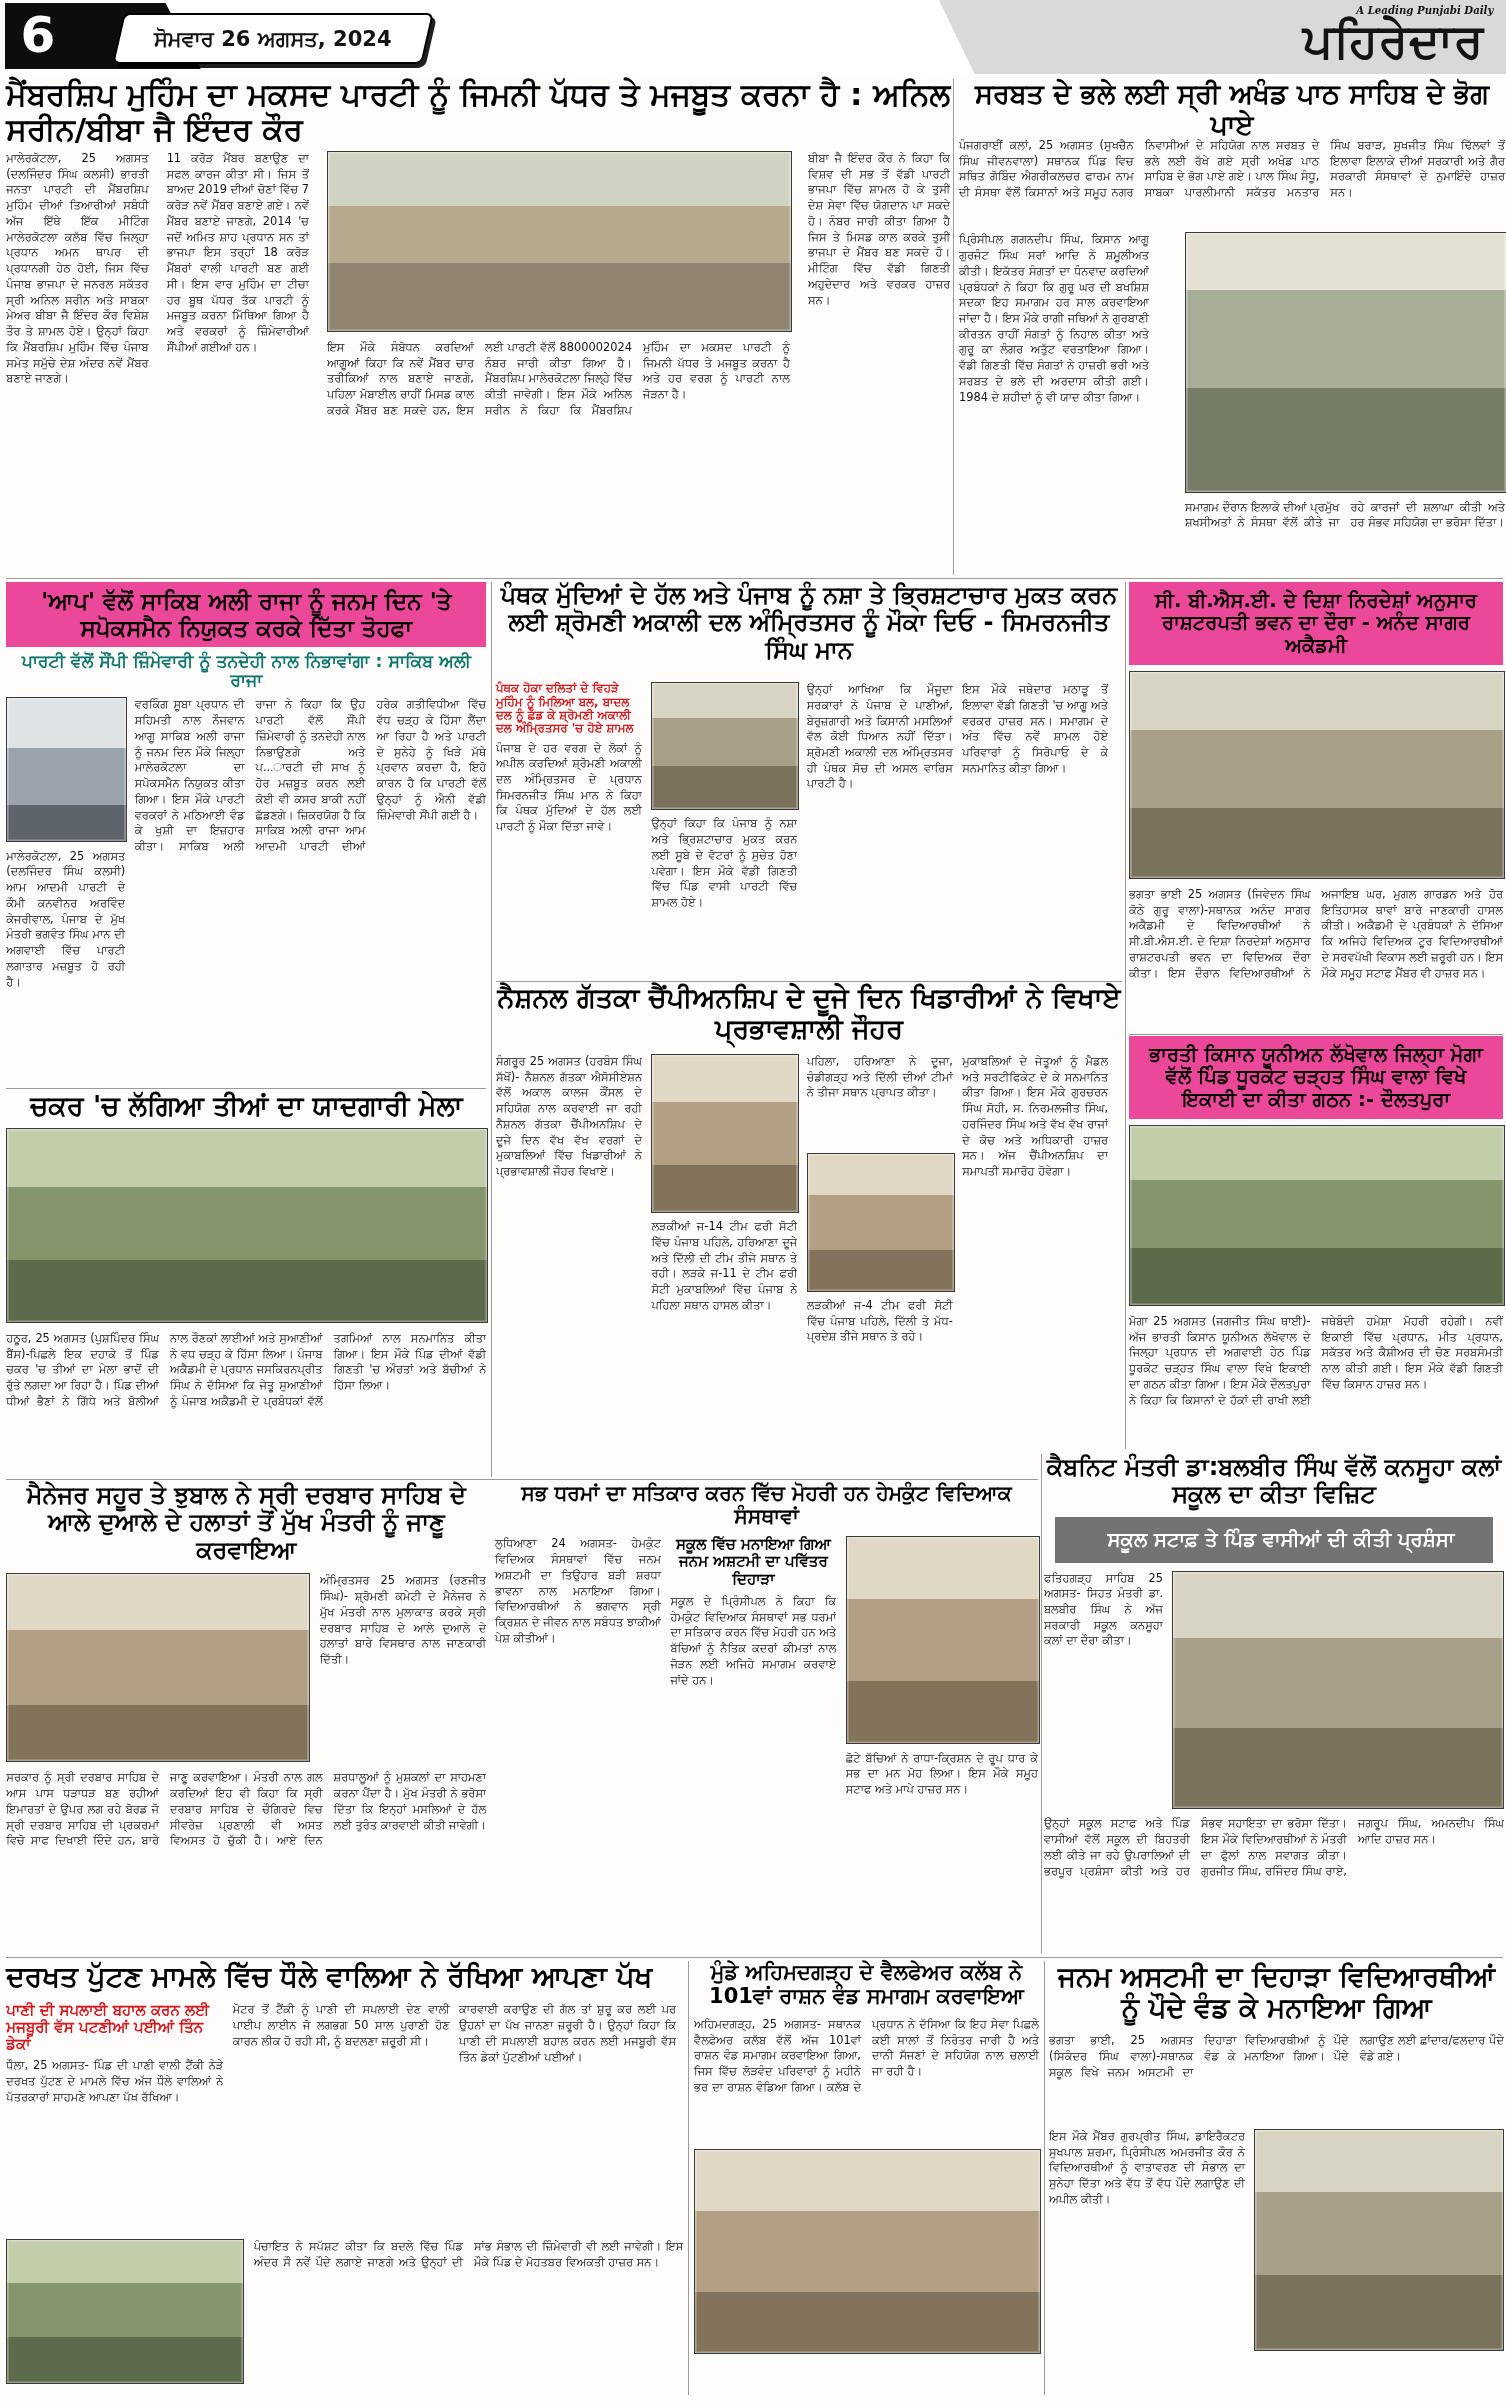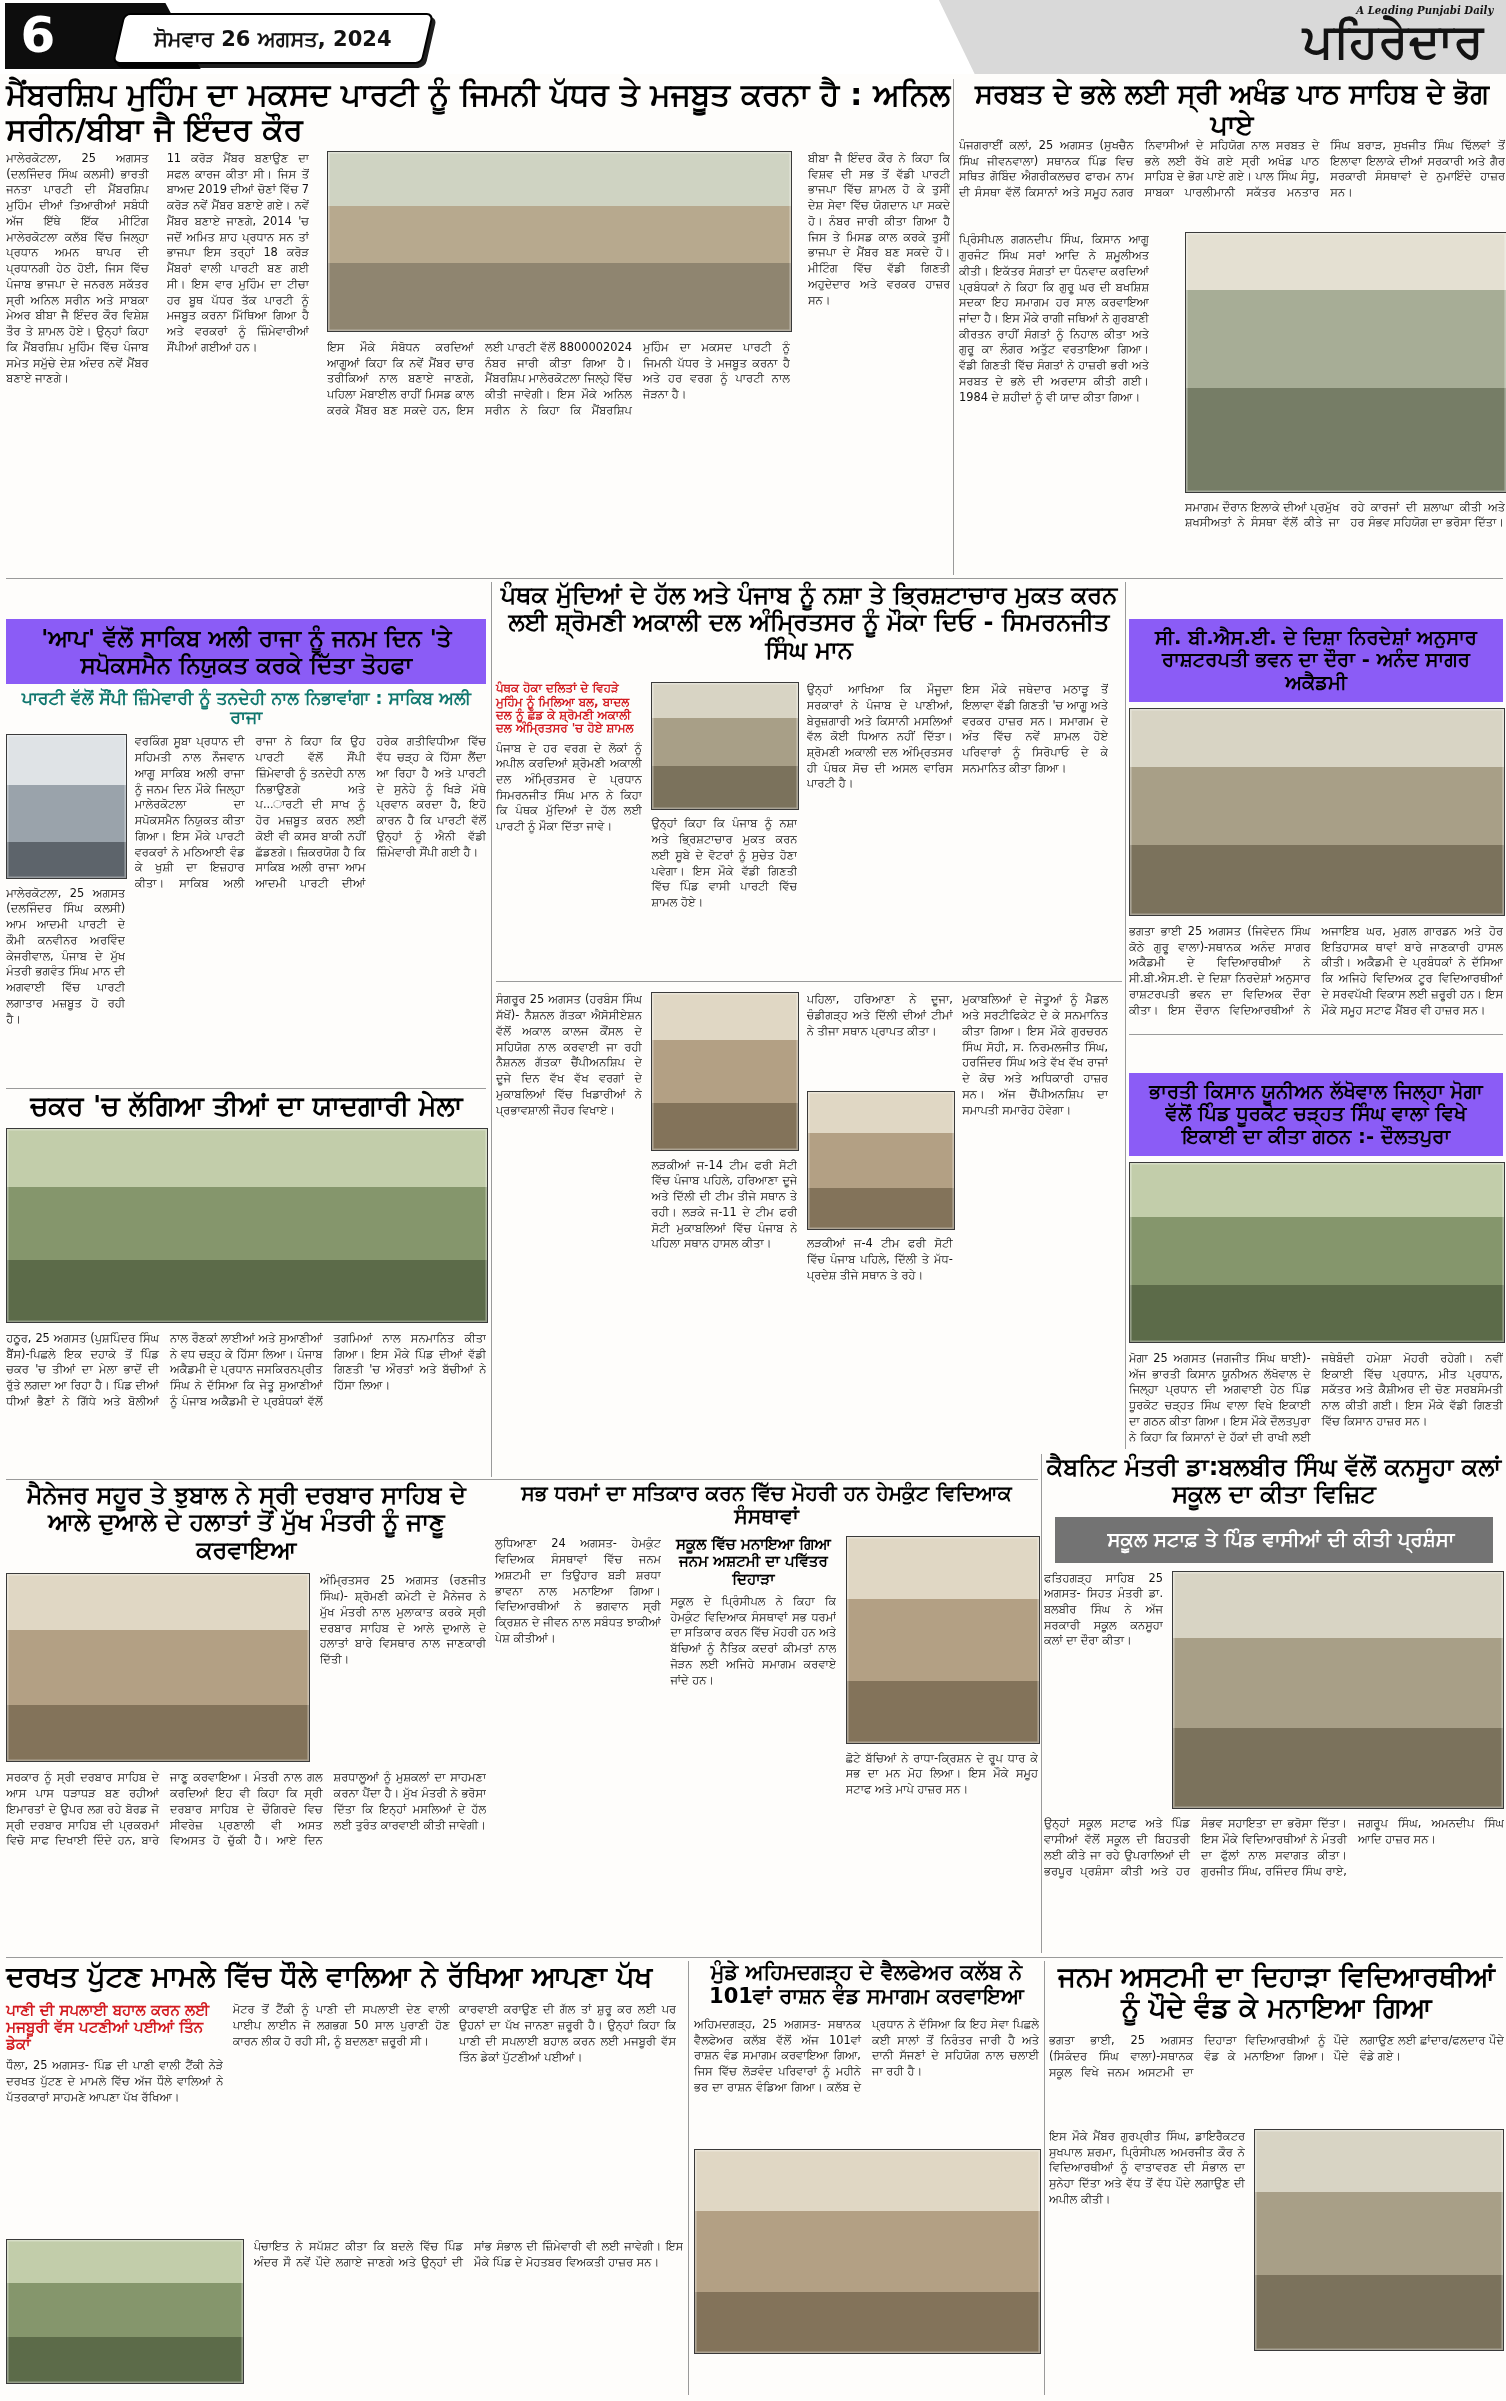--- a/index.html
+++ b/index.html
@@ -2,21 +2,21 @@
 <html style="font-size:12.6px"><head>
 <meta charset="utf-8">
 <style>
   html,body{margin:0;padding:0;background:#d8d8d8;}
   .page{position:relative;width:1506px;height:2401px;background:#fefdfb;overflow:hidden;
         font-family:"DejaVu Sans","Liberation Sans",sans-serif;color:#131313;}
   .abs{position:absolute;}
   .txt{font-size:11.4px;line-height:1.38;text-align:justify;overflow:hidden;}
   .hl{font-weight:800;color:#000;line-height:1.14;}
   .center{text-align:center;}
-  .cream{background:#8b5cf6;margin-top:37px;}
+  .cream{background:#ec4899;}
   .pink{color:#0f766e;text-align:center;}
   .red{color:#d21a1f;}
   .redband{background:#737373;color:#fff;display:flex;align-items:center;justify-content:center;
            font-weight:800;font-size:19.6px;padding-left:14px;}
   .cols2{column-count:2;column-gap:11px;}
   .cols3{column-count:3;column-gap:11px;}
   .photo{border:0.8px solid #3a3a3a;box-shadow:inset 0 0 0 1.6px rgba(255,255,255,.35);}
   .ph-meeting{background:linear-gradient(180deg,#cfd3c2 0 30%,#b7a98e 30% 62%,#8f8570 62%);}
   .ph-crowd{background:linear-gradient(180deg,#e4e0d2 0 22%,#a7ad96 22% 60%,#767d66 60%);}
   .ph-portrait{background:linear-gradient(180deg,#dfe3e6 0 35%,#9aa3ab 35% 75%,#5d646b 75%);}
@@ -104,20 +104,21 @@
       <div style="width:146px;">
         <div class="photo ph-group" style="width:100%;height:126px;"></div>
         <div class="txt" style="margin-top:6.3px;height:141px;">ਉਨ੍ਹਾਂ ਕਿਹਾ ਕਿ ਪੰਜਾਬ ਨੂੰ ਨਸ਼ਾ ਅਤੇ ਭ੍ਰਿਸ਼ਟਾਚਾਰ ਮੁਕਤ ਕਰਨ ਲਈ ਸੂਬੇ ਦੇ ਵੋਟਰਾਂ ਨੂੰ ਸੁਚੇਤ ਹੋਣਾ ਪਵੇਗਾ। ਇਸ ਮੌਕੇ ਵੱਡੀ ਗਿਣਤੀ ਵਿੱਚ ਪਿੰਡ ਵਾਸੀ ਪਾਰਟੀ ਵਿੱਚ ਸ਼ਾਮਲ ਹੋਏ।</div>
       </div>
       <div class="txt" style="width:146px;height:275px;">ਉਨ੍ਹਾਂ ਆਖਿਆ ਕਿ ਮੌਜੂਦਾ ਸਰਕਾਰਾਂ ਨੇ ਪੰਜਾਬ ਦੇ ਪਾਣੀਆਂ, ਬੇਰੁਜ਼ਗਾਰੀ ਅਤੇ ਕਿਸਾਨੀ ਮਸਲਿਆਂ ਵੱਲ ਕੋਈ ਧਿਆਨ ਨਹੀਂ ਦਿੱਤਾ। ਸ਼੍ਰੋਮਣੀ ਅਕਾਲੀ ਦਲ ਅੰਮ੍ਰਿਤਸਰ ਹੀ ਪੰਥਕ ਸੋਚ ਦੀ ਅਸਲ ਵਾਰਿਸ ਪਾਰਟੀ ਹੈ।</div>
       <div class="txt" style="width:146px;height:275px;">ਇਸ ਮੌਕੇ ਜਥੇਦਾਰ ਮਠਾੜੂ ਤੋਂ ਇਲਾਵਾ ਵੱਡੀ ਗਿਣਤੀ 'ਚ ਆਗੂ ਅਤੇ ਵਰਕਰ ਹਾਜ਼ਰ ਸਨ। ਸਮਾਗਮ ਦੇ ਅੰਤ ਵਿੱਚ ਨਵੇਂ ਸ਼ਾਮਲ ਹੋਏ ਪਰਿਵਾਰਾਂ ਨੂੰ ਸਿਰੋਪਾਓ ਦੇ ਕੇ ਸਨਮਾਨਿਤ ਕੀਤਾ ਗਿਆ।</div>
     </div>
   </div>
 
   <div class="abs" style="left:496px;top:983px;width:626px;height:485px;">
+    <div class="hl center" style="font-size:27px;">ਨੈਸ਼ਨਲ ਗੱਤਕਾ ਚੈਂਪੀਅਨਸ਼ਿਪ ਦੇ ਦੂਜੇ ਦਿਨ ਖਿਡਾਰੀਆਂ ਨੇ ਵਿਖਾਏ ਪ੍ਰਭਾਵਸ਼ਾਲੀ ਜੌਹਰ</div>
     <div class="row" style="margin-top:9.4px;">
       <div class="txt" style="width:146px;height:377px;">ਸੰਗਰੂਰ 25 ਅਗਸਤ (ਹਰਬੰਸ ਸਿੰਘ ਸੱਖੋਂ)- ਨੈਸ਼ਨਲ ਗੱਤਕਾ ਐਸੋਸੀਏਸ਼ਨ ਵੱਲੋਂ ਅਕਾਲ ਕਾਲਜ ਕੌਂਸਲ ਦੇ ਸਹਿਯੋਗ ਨਾਲ ਕਰਵਾਈ ਜਾ ਰਹੀ ਨੈਸ਼ਨਲ ਗੱਤਕਾ ਚੈਂਪੀਅਨਸ਼ਿਪ ਦੇ ਦੂਜੇ ਦਿਨ ਵੱਖ ਵੱਖ ਵਰਗਾਂ ਦੇ ਮੁਕਾਬਲਿਆਂ ਵਿੱਚ ਖਿਡਾਰੀਆਂ ਨੇ ਪ੍ਰਭਾਵਸ਼ਾਲੀ ਜੌਹਰ ਵਿਖਾਏ।</div>
       <div style="width:146px;">
         <div class="photo ph-indoor" style="width:100%;height:157px;"></div>
         <div class="txt" style="margin-top:6.3px;height:212px;">ਲੜਕੀਆਂ ਜ-14 ਟੀਮ ਫਰੀ ਸੋਟੀ ਵਿੱਚ ਪੰਜਾਬ ਪਹਿਲੇ, ਹਰਿਆਣਾ ਦੂਜੇ ਅਤੇ ਦਿੱਲੀ ਦੀ ਟੀਮ ਤੀਜੇ ਸਥਾਨ ਤੇ ਰਹੀ। ਲੜਕੇ ਜ-11 ਦੇ ਟੀਮ ਫਰੀ ਸੋਟੀ ਮੁਕਾਬਲਿਆਂ ਵਿੱਚ ਪੰਜਾਬ ਨੇ ਪਹਿਲਾ ਸਥਾਨ ਹਾਸਲ ਕੀਤਾ।</div>
       </div>
       <div style="width:146px;">
         <div class="txt" style="height:94px;">ਪਹਿਲਾ, ਹਰਿਆਣਾ ਨੇ ਦੂਜਾ, ਚੰਡੀਗੜ੍ਹ ਅਤੇ ਦਿੱਲੀ ਦੀਆਂ ਟੀਮਾਂ ਨੇ ਤੀਜਾ ਸਥਾਨ ਪ੍ਰਾਪਤ ਕੀਤਾ।</div>
         <div class="photo ph-indoor" style="width:100%;height:137px;margin-top:4.7px;"></div>
         <div class="txt" style="margin-top:6.3px;height:130px;">ਲੜਕੀਆਂ ਜ-4 ਟੀਮ ਫਰੀ ਸੋਟੀ ਵਿੱਚ ਪੰਜਾਬ ਪਹਿਲੇ, ਦਿੱਲੀ ਤੇ ਮੱਧ-ਪ੍ਰਦੇਸ਼ ਤੀਜੇ ਸਥਾਨ ਤੇ ਰਹੇ।</div>

